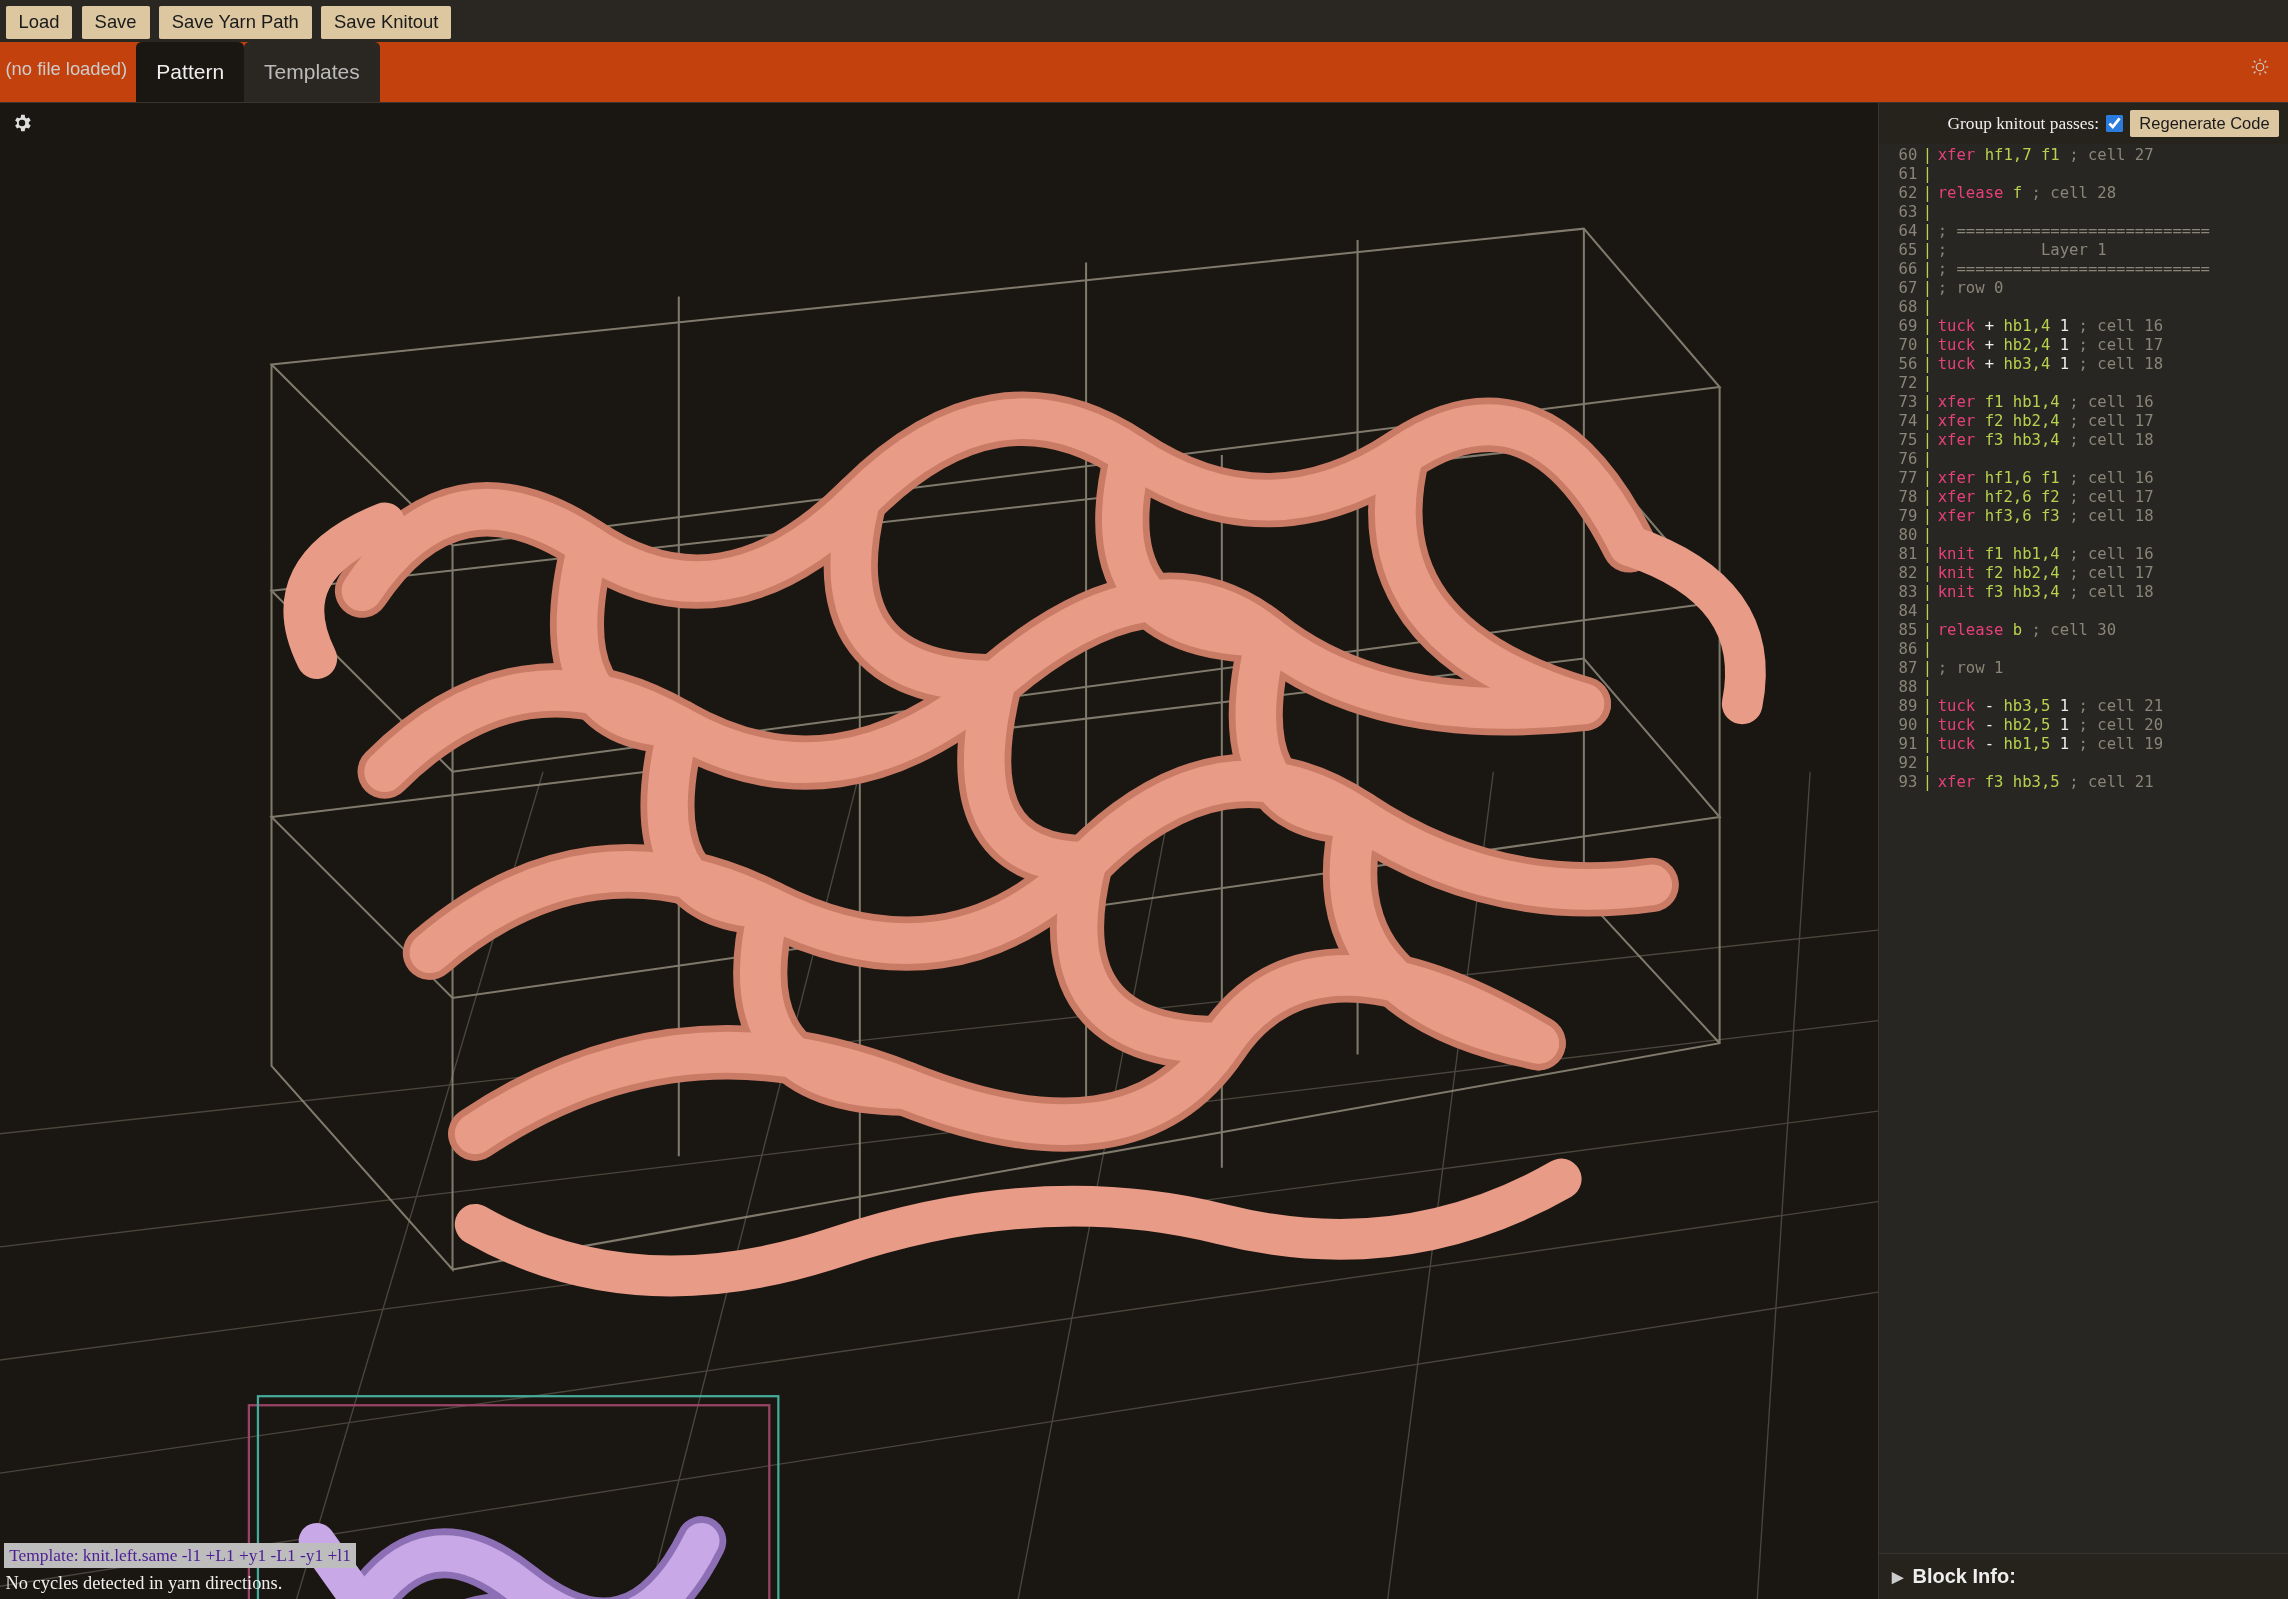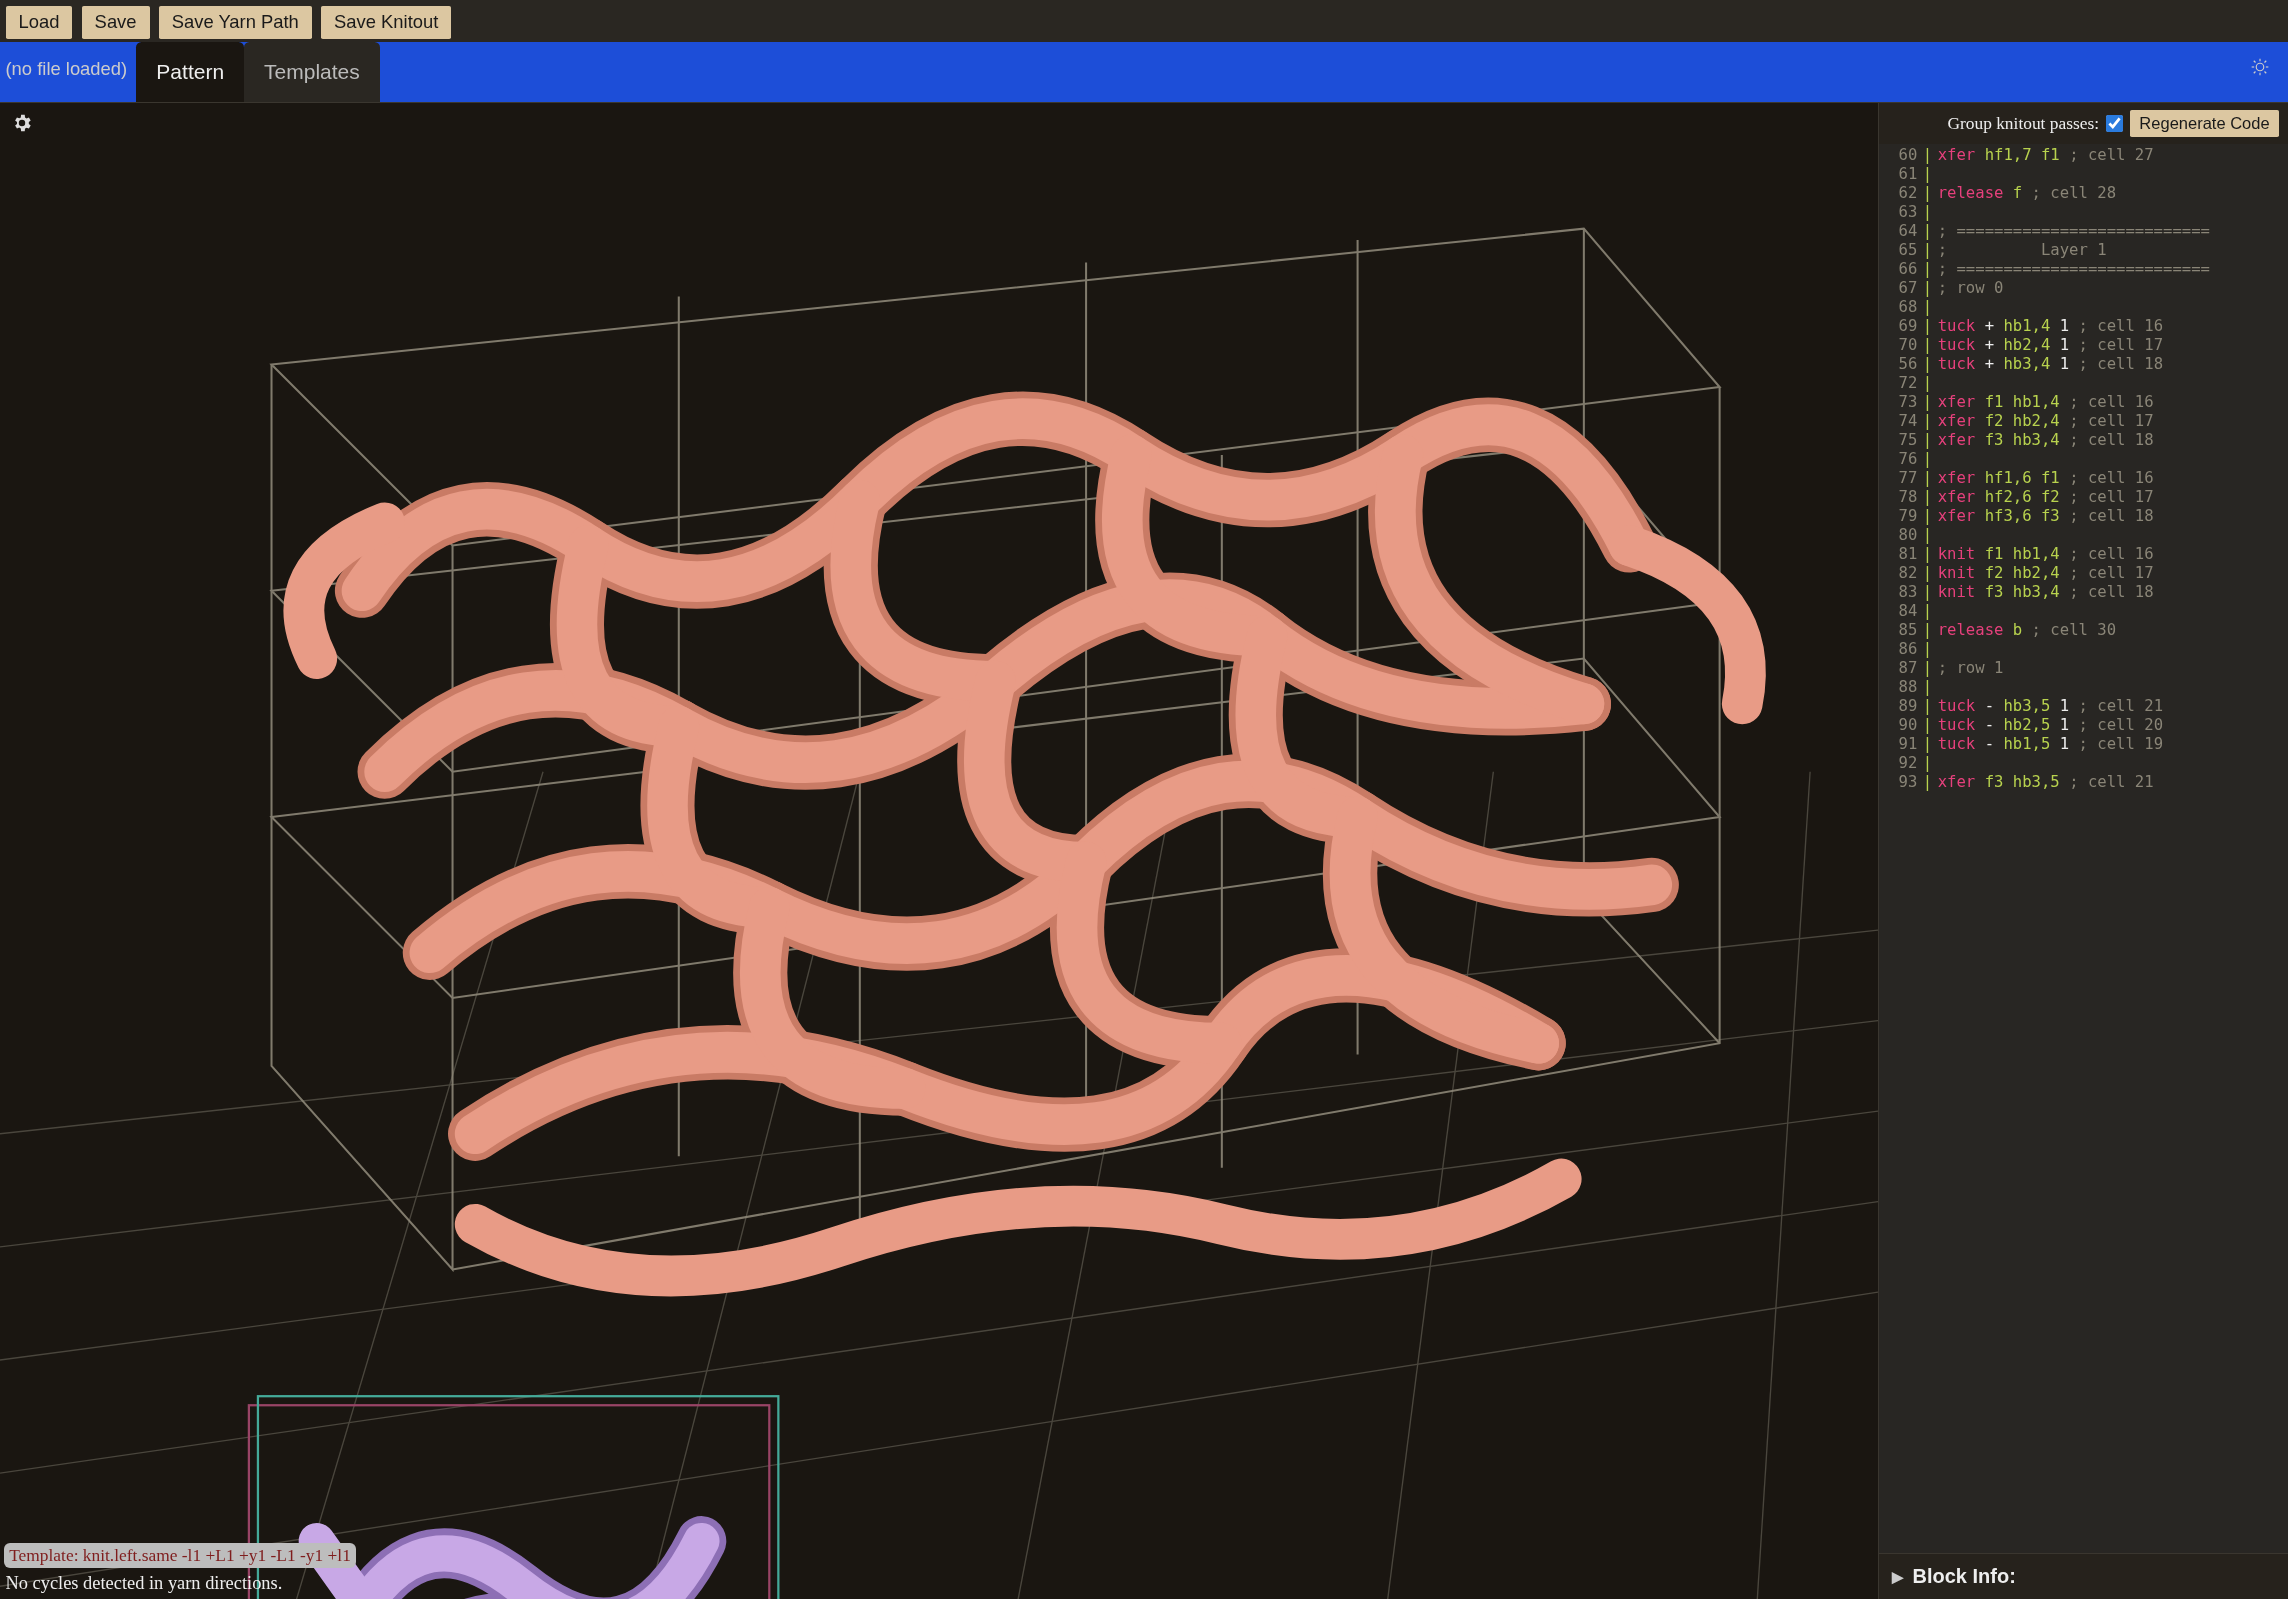--- a/index.html
+++ b/index.html
@@ -27,21 +27,21 @@
     font-family: Liberation Sans, sans-serif;
     cursor: pointer;
     border-radius: 1.8px;
   }
   .btn-sm { padding: 3.7px 9.2px; font-size: 16.5px; text-align: center; }
 
   
   .tabrow {
     display: flex;
     align-items: flex-end;
-    background: #1d4ed8;
+    background: #c2410c;
     padding: 0 5.5px;
     border-bottom: 0.9px solid #3a362f;
     gap: 0;
   }
   .file-indicator {
     color: #ccc;
     font-size: 18.4px;
     padding: 0 9.2px 7.3px 0;
     align-self: center;
   }
@@ -81,25 +81,24 @@
     top: 9.2px; left: 11px;
     color: #ddd;
     cursor: pointer;
     z-index: 3;
   }
   .template-badge {
     position: absolute;
     left: 3.7px;
     bottom: 31px;
     background: #bdbdbd;
-    color: #7f1d1d;
+    color: #4c1d95;
     font-size: 17.4px;
     padding: 1.8px 5.5px;
     font-family: Georgia, serif;
-    border-radius: 6px;
   }
   .status-bar {
     position: absolute;
     left: 5.5px;
     bottom: 5.5px;
     color: #eee;
     font-size: 18.4px;
     font-family: Georgia, serif;
   }
   .viewport svg.scene {

